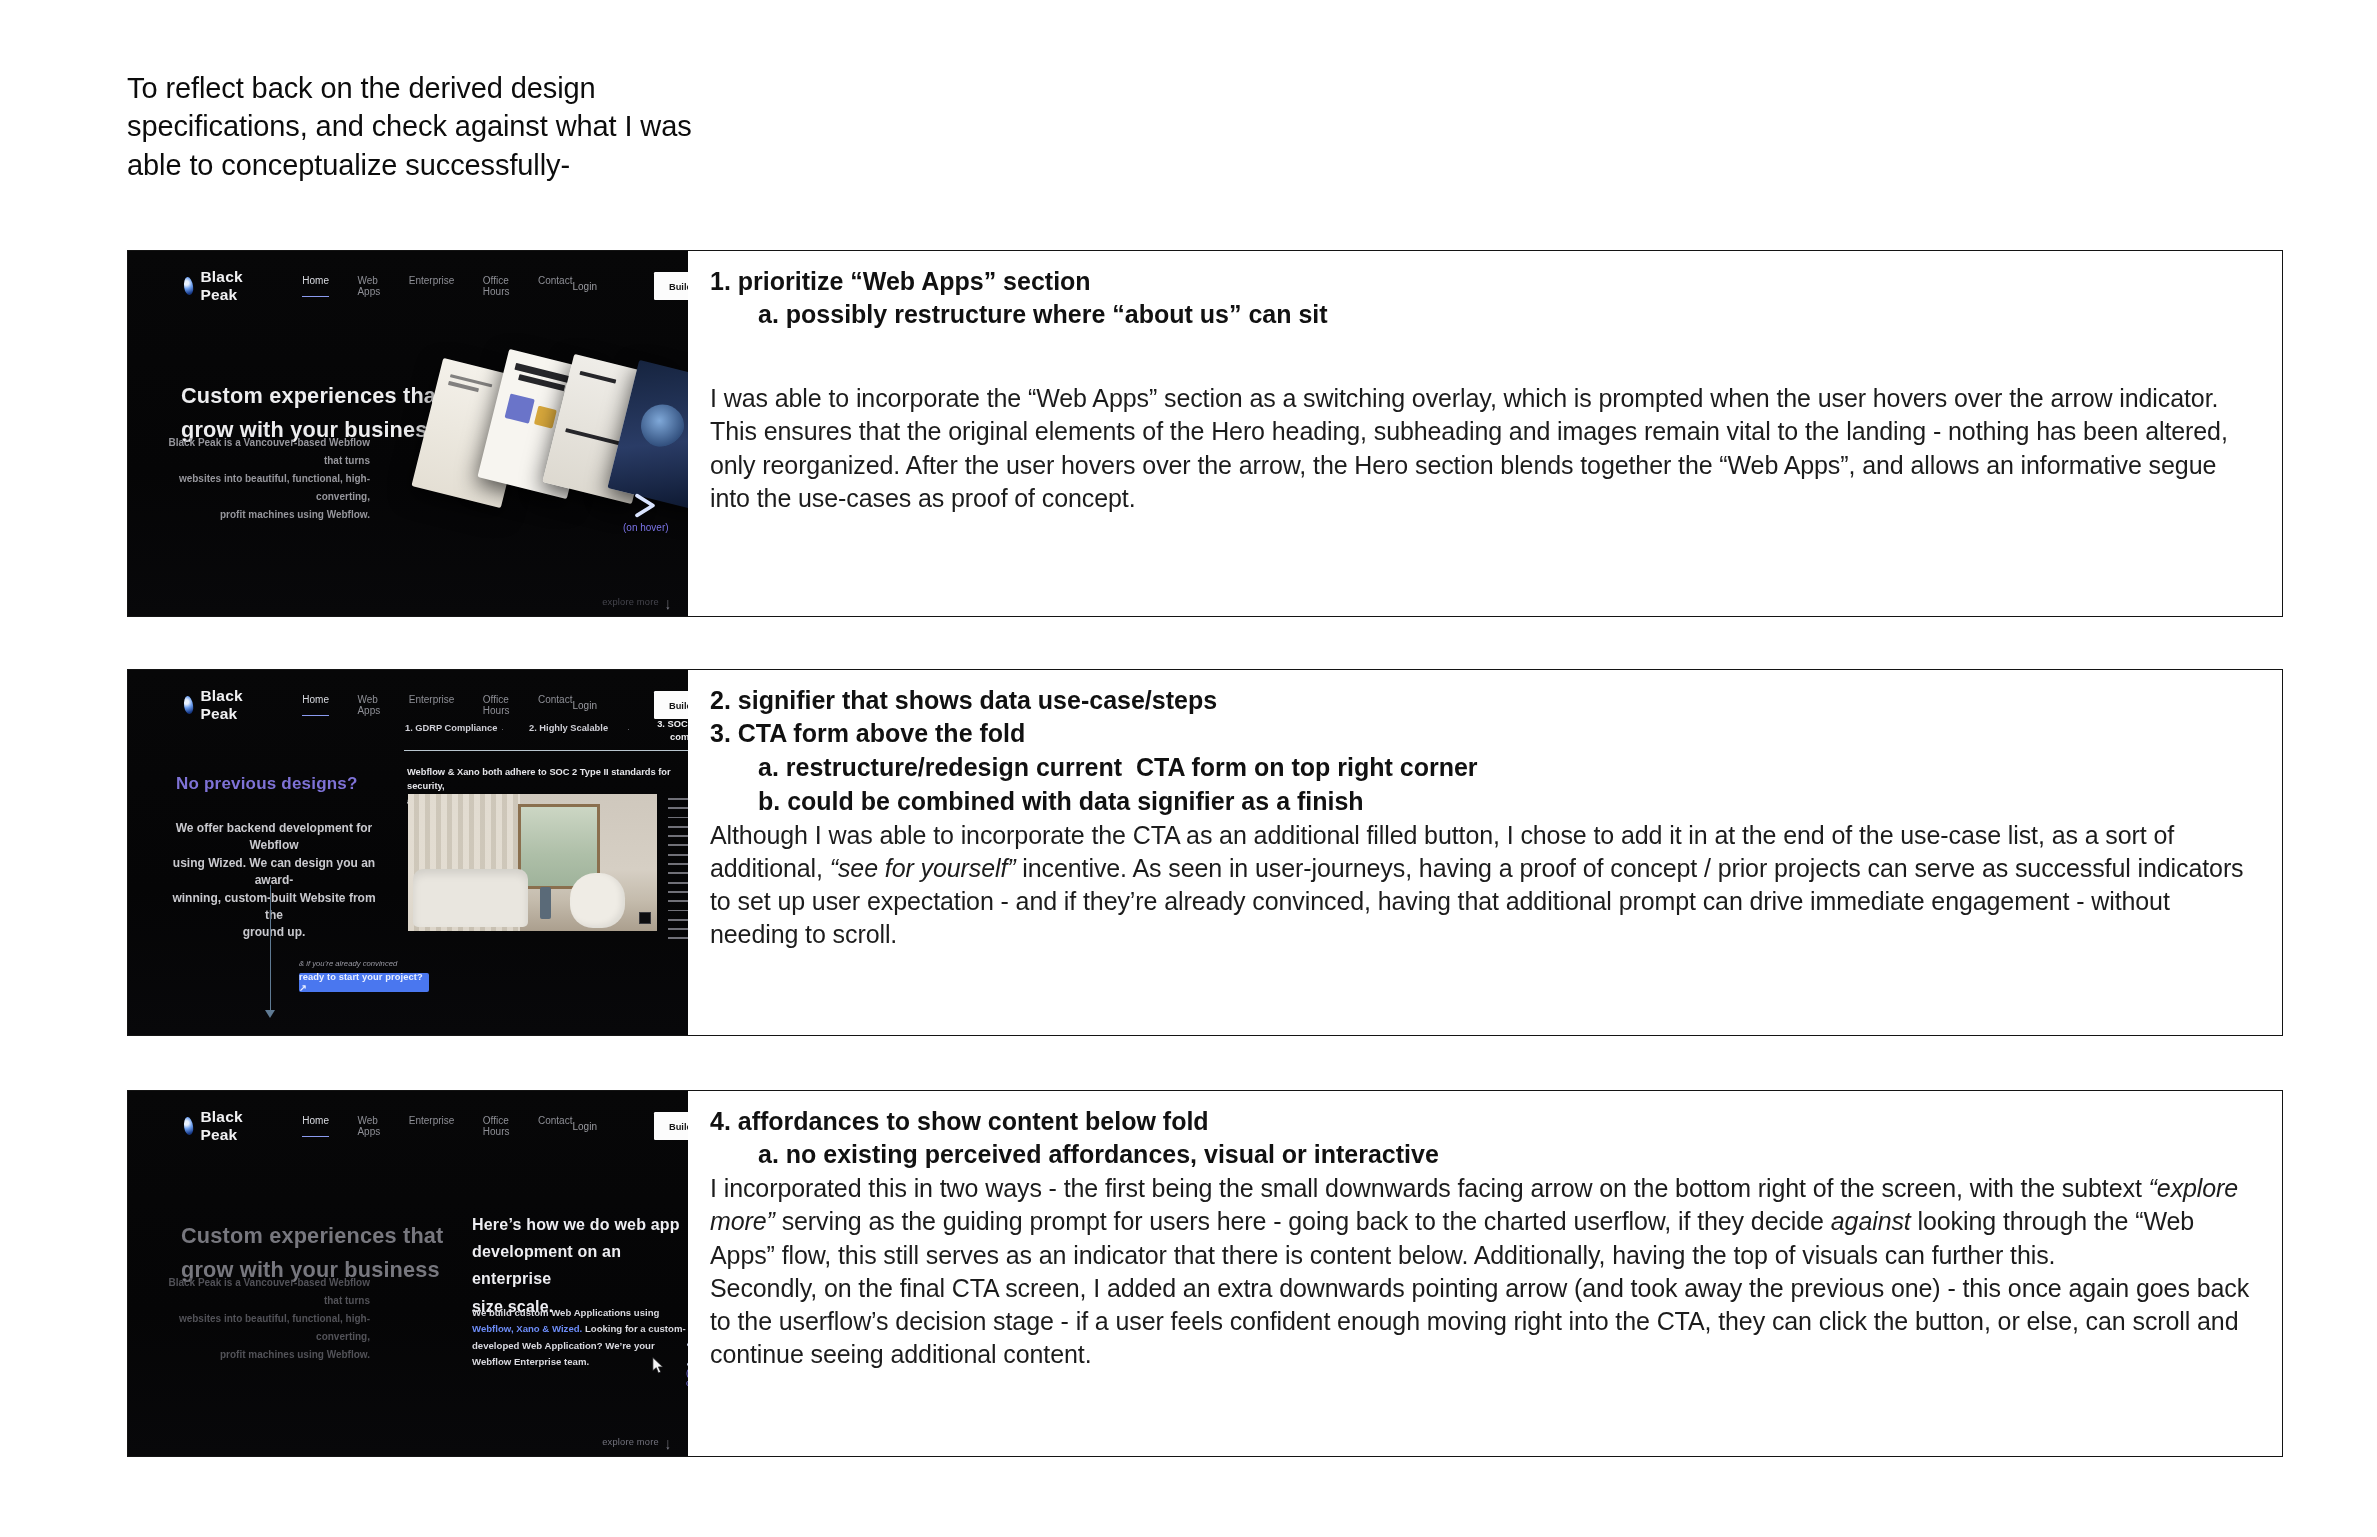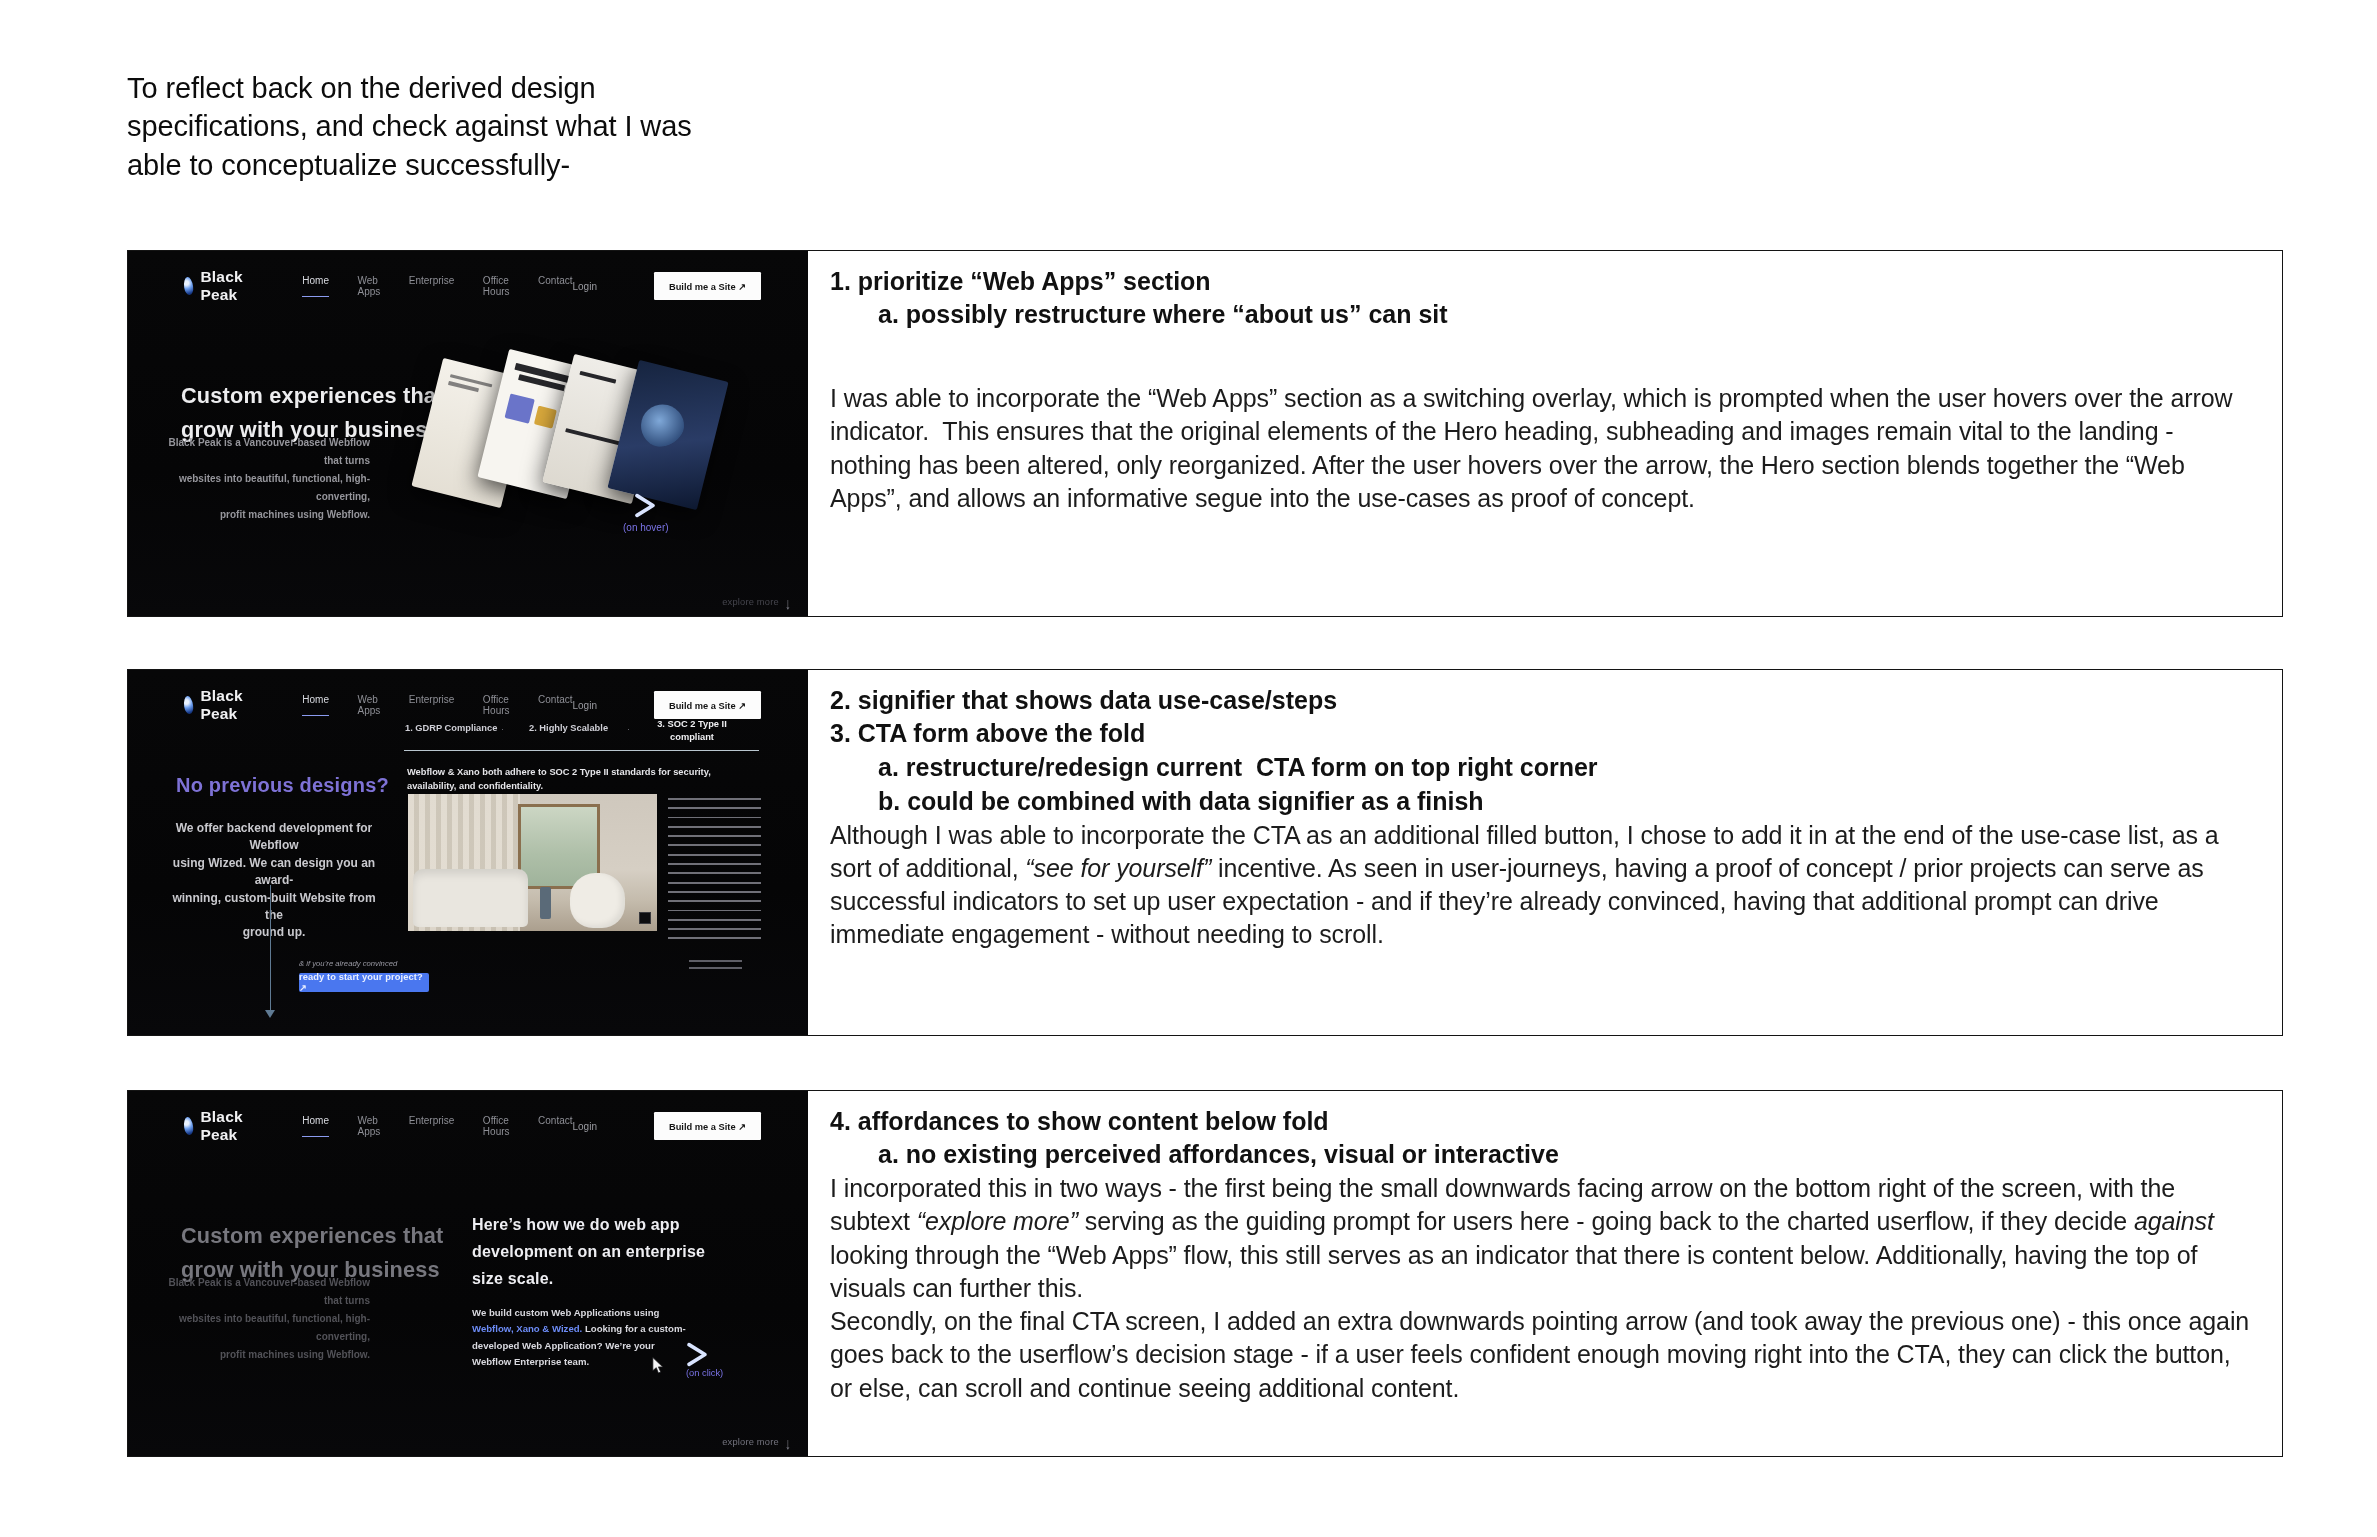--- a/index.html
+++ b/index.html
@@ -9,21 +9,21 @@
   
   .page-heading{position:absolute;left:127px;top:69px;margin:0;
     font-size:29px;font-weight:400;color:#0c0c0c;line-height:1.32;
     white-space:pre-line;letter-spacing:-0.1px;}
 
   
   .row{position:absolute;left:127px;width:2156px;height:367px;
     border:1.2px solid #141414;background:#ffffff;display:flex;box-sizing:border-box;}
   .row1{top:250px;} .row2{top:669px;} .row3{top:1090px;}
 
-  .thumb{width:680px;height:100%;flex:none;position:relative;overflow:hidden;
+  .thumb{width:560px;height:100%;flex:none;position:relative;overflow:hidden;
     background:linear-gradient(180deg,#070708 0%,#050506 60%,#08080a 100%);}
   .panel{flex:1;box-sizing:border-box;padding:13.6px 25px 0 22px;color:#161616;}
 
   
   .note-line{font-size:25px;font-weight:700;color:#111;line-height:1.35;white-space:pre-line;}
   .note-line.sub{padding-left:48px;}
   .note-body{margin:0;font-size:25px;color:#1c1c1c;line-height:1.33;letter-spacing:-0.1px;}
   .gap-lg{margin-top:50px;}
   .note-body em{font-style:italic;}
 
@@ -71,21 +71,21 @@
 
   
   .step{position:absolute;top:53px;font-size:9.3px;color:#cfcfd6;font-weight:600;}
   .s1{left:277px;} .s2{left:401px;}
   .s3{left:524px;top:48px;width:80px;text-align:center;font-weight:700;color:#efeff2;white-space:pre-line;line-height:1.35;}
   .step-dot{position:absolute;top:54px;font-size:9.3px;color:#70707a;}
   .d1{left:373px;} .d2{left:499px;}
   .step-line{position:absolute;left:276px;top:80px;width:355px;height:1.2px;background:#b9c6cf;}
   .steps-note{position:absolute;left:279px;top:95px;font-size:9.3px;line-height:1.55;
     color:#e5e5e9;font-weight:600;white-space:pre-line;}
-  .nd-heading{position:absolute;left:48px;top:104px;font-size:20px;font-weight:700;
+  .nd-heading{position:absolute;left:48px;top:104px;font-size:17px;font-weight:700;
     color:#7e72d6;letter-spacing:0.2px;}
   .nd-body{position:absolute;left:42px;top:150px;width:208px;text-align:center;
     font-size:12px;line-height:1.45;color:#c9c9ce;font-weight:600;white-space:pre-line;}
   .v-arrow{position:absolute;left:142px;top:215px;width:1.2px;height:131px;background:#5f7a93;}
   .v-arrow::after{content:"";position:absolute;bottom:-7.4px;left:-5px;
     border:5.6px solid transparent;border-top:8.7px solid #5f7a93;}
   .photo{position:absolute;left:280px;top:124px;width:249px;height:137px;overflow:hidden;
     background:linear-gradient(180deg,#cfc8bd 0%,#d6cfc4 55%,#c4bbac 78%,#ab9f8e 100%);}
   .ph-curtain{position:absolute;left:0;top:0;width:45%;height:100%;opacity:.85;
     background:repeating-linear-gradient(90deg,#e5dfd4 0 5.6px,#cdc6b8 5.6px 11px);}

